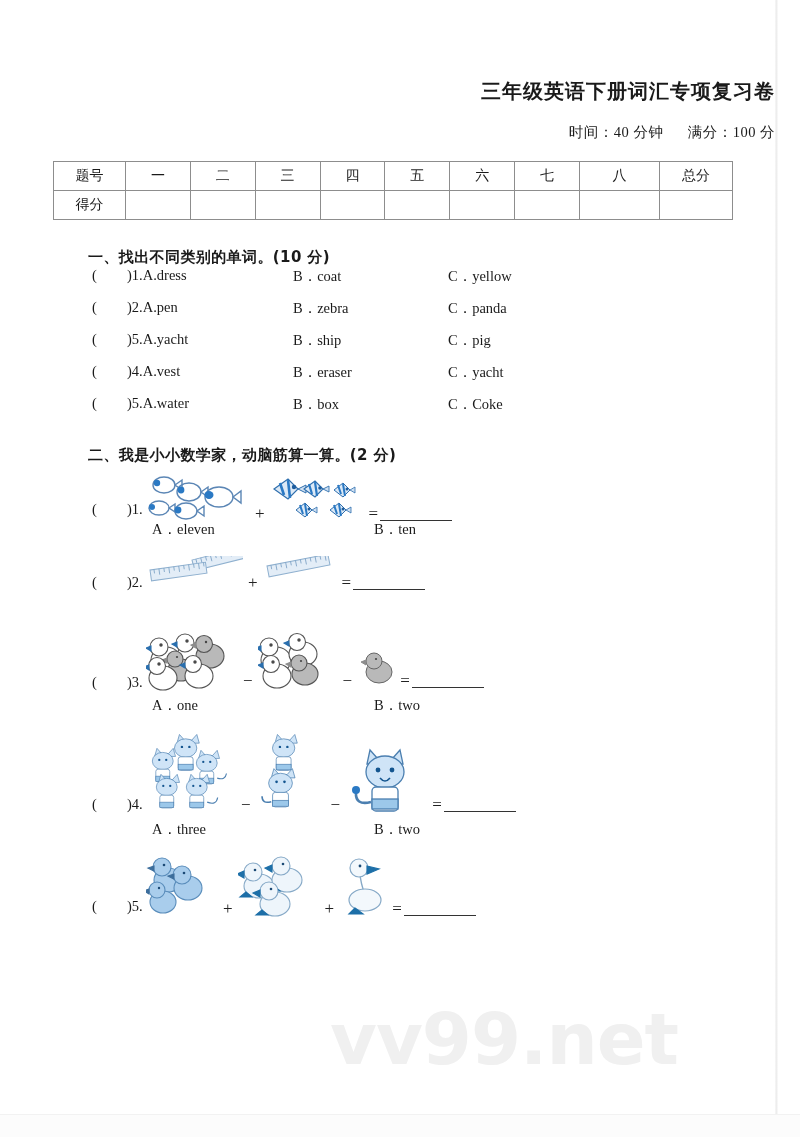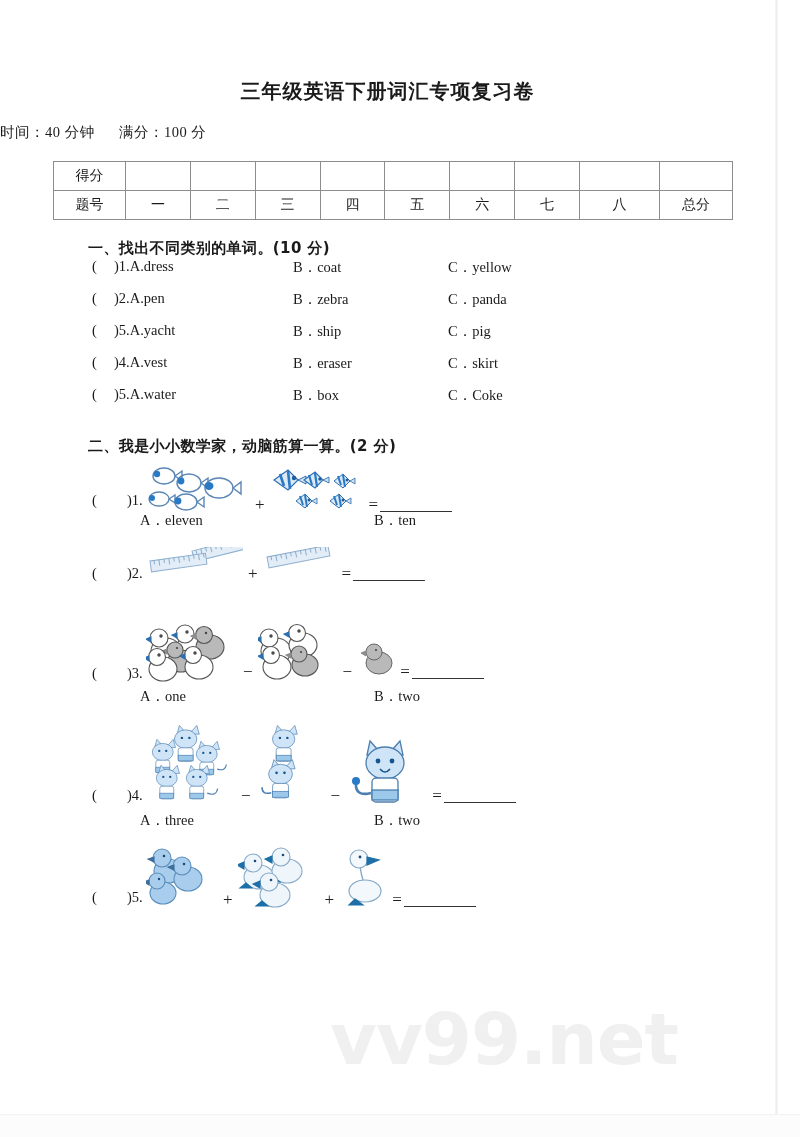--- a/index.html
+++ b/index.html
@@ -38,29 +38,29 @@
   }
   .content {
     position: absolute;
     left: 0; top: 0;
     width: 775px;
     height: 1137px;
   }
 
   
   .doc-title {
-    text-align: center;
+    text-align: right;
     font-size: 20px;
     font-weight: bold;
     letter-spacing: 1px;
     margin-top: 78px;
     font-family: "DejaVu Sans", "Liberation Sans", sans-serif;
   }
   .doc-subtitle {
-    text-align: left;
+    text-align: right;
     font-size: 14.5px;
     margin-top: 18px;
     letter-spacing: 0.5px;
   }
   .doc-subtitle .gap { display: inline-block; width: 16px; }
 
   
   .score-table-wrap {
     margin-top: 19px;
     padding-left: 53px;
@@ -83,48 +83,48 @@
   table.score-table td.total-cell { width: 72px; }
 
   
   .section-title {
     font-size: 15px;
     font-weight: bold;
     font-family: "DejaVu Sans", "Liberation Sans", sans-serif;
     padding-left: 88px;
     letter-spacing: 0.4px;
   }
-  #section-one-title { margin-top: 19px; }
+  #section-one-title { margin-top: 28px; }
   #section-two-title { margin-top: 19px; }
 
   .mc-row {
     position: relative;
     height: 32px;
     font-size: 14.5px;
     padding-left: 92px;
   }
   .mc-row .paren-open { position: absolute; left: 92px; }
-  .mc-row .paren-close-stem { position: absolute; left: 114px; }
+  .mc-row .paren-close-stem { position: absolute; left: 127px; }
   .mc-row .opt-b { position: absolute; left: 293px; }
   .mc-row .opt-c { position: absolute; left: 448px; }
 
   
   .math-item { position: relative; }
   .math-row {
     position: relative;
     font-size: 14.5px;
   }
   .math-row .paren-open { position: absolute; left: 92px; }
   .math-row .num-stem { position: absolute; left: 127px; }
   .math-answers {
     position: relative;
     height: 30px;
     font-size: 14.5px;
   }
-  .math-answers .ans-a { position: absolute; left: 140px; text-align: right; }
+  .math-answers .ans-a { position: absolute; left: 152px; text-align: right; }
   .math-answers .ans-b { position: absolute; left: 374px; }
 
   .expr {
     position: absolute;
     display: flex;
     align-items: flex-end;
   }
   .operator {
     font-size: 17px;
     line-height: 1;
@@ -174,43 +174,43 @@
     <div class="doc-subtitle">
       <span>时间：40 分钟</span>
       <span class="gap"></span>
       <span>满分：100 分</span>
     </div>
 
     <div class="score-table-wrap">
       <table class="score-table">
         <tbody>
           <tr>
+            <td class="label-cell">题号</td>
+            <td>一</td>
+            <td>二</td>
+            <td>三</td>
+            <td>四</td>
+            <td>五</td>
+            <td>六</td>
+            <td>七</td>
+            <td class="wide-cell">八</td>
+            <td class="total-cell">总分</td>
+          </tr>
+          <tr>
             <td class="label-cell">得分</td>
             <td></td>
             <td></td>
             <td></td>
             <td></td>
             <td></td>
             <td></td>
             <td></td>
             <td class="wide-cell"></td>
             <td class="total-cell"></td>
           </tr>
-          <tr>
-            <td class="label-cell">题号</td>
-            <td>一</td>
-            <td>二</td>
-            <td>三</td>
-            <td>四</td>
-            <td>五</td>
-            <td>六</td>
-            <td>七</td>
-            <td class="wide-cell">八</td>
-            <td class="total-cell">总分</td>
-          </tr>
         </tbody>
       </table>
     </div>
 
     <div class="section-title" id="section-one-title">一、找出不同类别的单词。(10 分)</div>
 
     <div class="mc-row">
       <span class="paren-open">(</span>
       <span class="paren-close-stem">)1.A.dress</span>
       <span class="opt-b">B．coat</span>
@@ -225,21 +225,21 @@
     <div class="mc-row">
       <span class="paren-open">(</span>
       <span class="paren-close-stem">)5.A.yacht</span>
       <span class="opt-b">B．ship</span>
       <span class="opt-c">C．pig</span>
     </div>
     <div class="mc-row">
       <span class="paren-open">(</span>
       <span class="paren-close-stem">)4.A.vest</span>
       <span class="opt-b">B．eraser</span>
-      <span class="opt-c">C．skirt</span>
+      <span class="opt-c">C．yacht</span>
     </div>
     <div class="mc-row">
       <span class="paren-open">(</span>
       <span class="paren-close-stem">)5.A.water</span>
       <span class="opt-b">B．box</span>
       <span class="opt-c">C．Coke</span>
     </div>
 
     <div class="section-title" id="section-two-title">二、我是小小数学家，动脑筋算一算。(2 分)</div>
 

